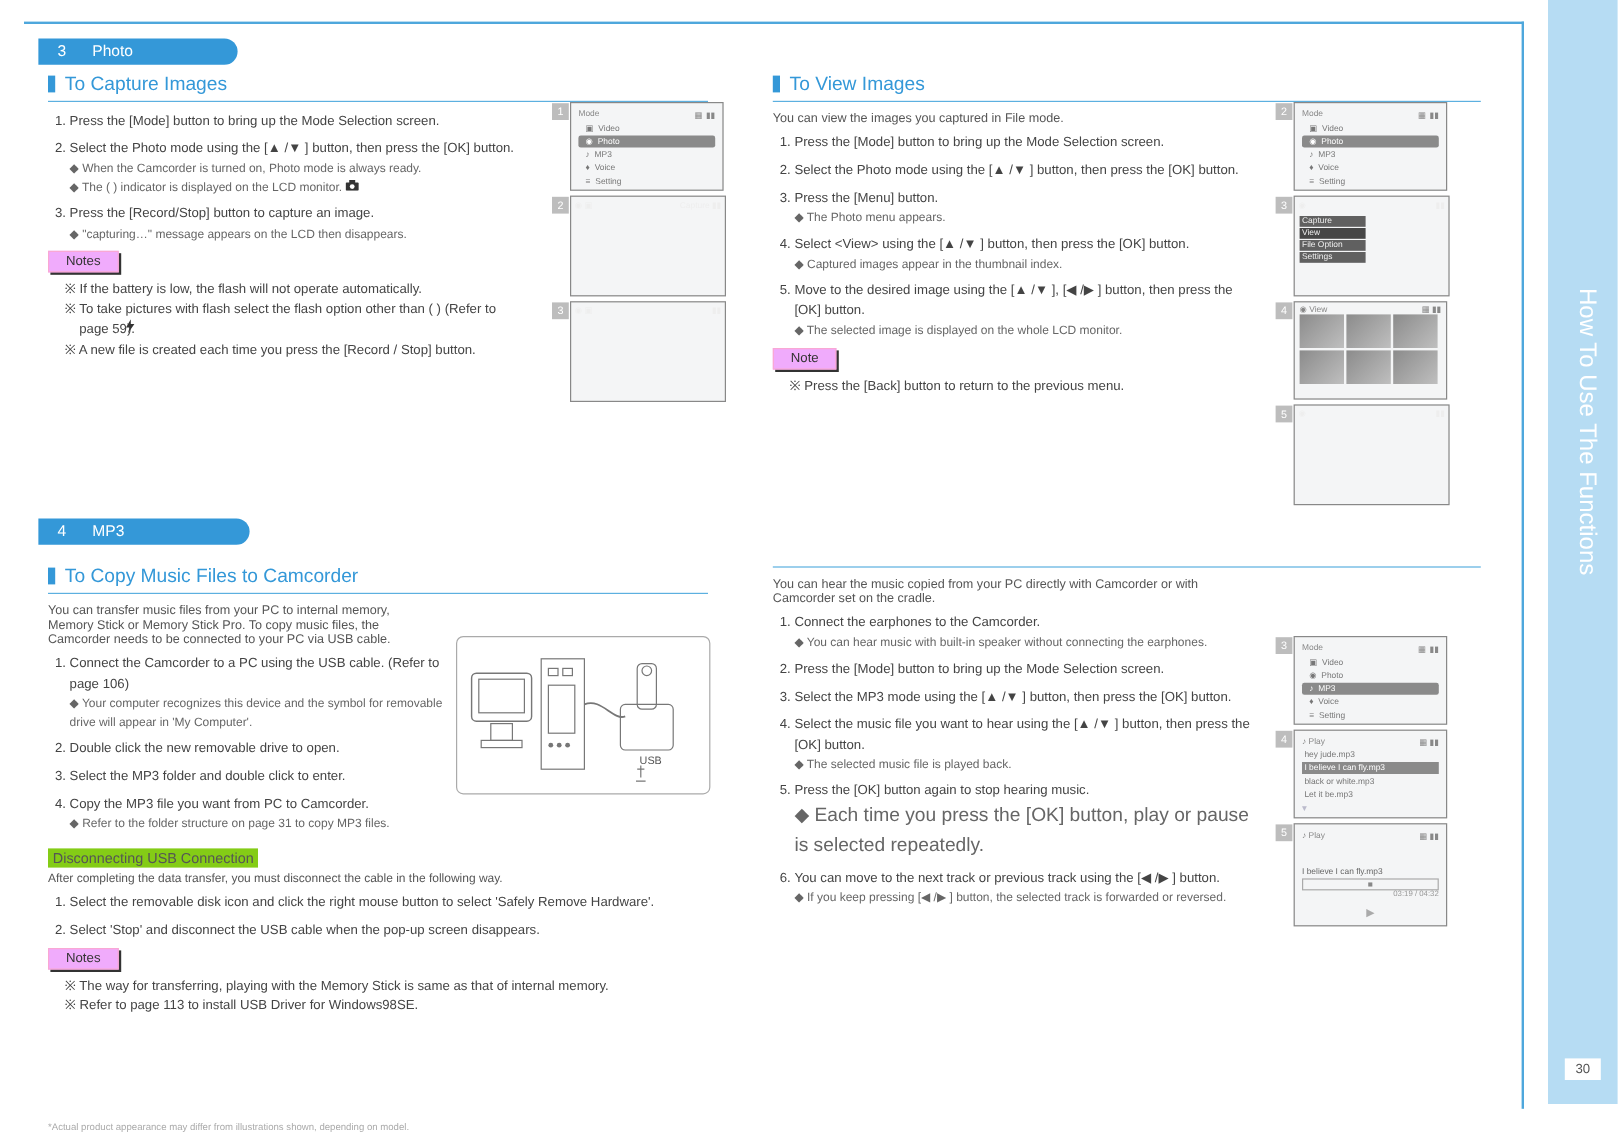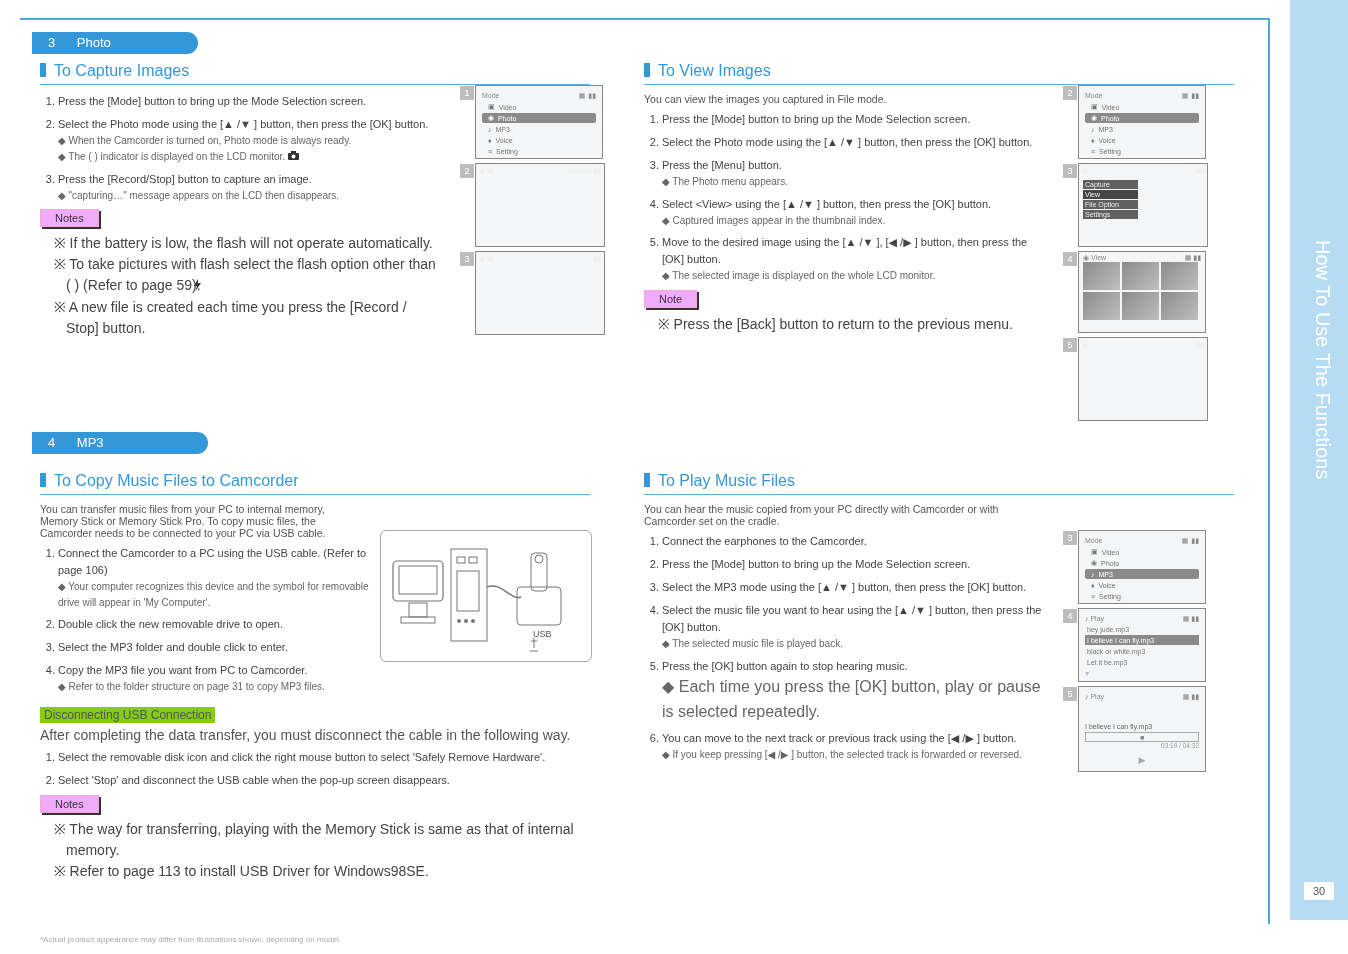--- a/index.html
+++ b/index.html
@@ -104,21 +104,21 @@
     display: inline-block;
     background: #f0abfc;
     border: 1px solid #f9a8d4;
     box-shadow: 2px 2px 0 #333;
     padding: 2px 14px;
     font-size: 11px;
   }
   .section .notes-list {
     margin: 6px 0 0 0;
     padding-left: 14px;
-    font-size: 14px;
+    font-size: 11px;
     color: #444;
     line-height: 1.5;
   }
   .section .notes-list li {
     list-style: none;
     text-indent: -12px;
     padding-left: 12px;
   }
   .section .notes-list li:before {
     content: "※ ";
@@ -467,21 +467,21 @@
       <div style="font-size:10px;color:#666">◆ Your computer recognizes this device and the symbol for removable drive will appear in 'My Computer'.</div>
     </li>
     <li>Double click the new removable drive to open.</li>
     <li>Select the MP3 folder and double click to enter.</li>
     <li>
       <span>Copy the MP3 file you want from PC to Camcorder.</span>
       <div style="font-size:10px;color:#666">◆ Refer to the folder structure on page 31 to copy MP3 files.</div>
     </li>
   </ol>
   <div class="hl" style="font-size:12px;color:#555;margin-top:6px;padding:1px 4px">Disconnecting USB Connection</div>
-  <div style="font-size:14px;color:#555;margin-top:4px">After completing the data transfer, you must disconnect the cable in the following way.</div>
+  <div style="font-size:10px;color:#555;margin-top:4px">After completing the data transfer, you must disconnect the cable in the following way.</div>
   <ol style="width:520px">
     <li>Select the removable disk icon and click the right mouse button to select 'Safely Remove Hardware'.</li>
     <li>Select 'Stop' and disconnect the USB cable when the pop-up screen disappears.</li>
   </ol>
   <div class="notes-hd">Notes</div>
   <ul class="notes-list">
     <li>The way for transferring, playing with the Memory Stick is same as that of internal memory.</li>
     <li>Refer to page 113 to install USB Driver for Windows98SE.</li>
   </ul>
 </div>
@@ -502,26 +502,26 @@
     <path d="M106 56 C 120 50, 130 70, 140 66" fill="none" stroke="#777" stroke-width="1.5"></path>
     <rect x="136" y="56" width="44" height="38" rx="4" fill="none" stroke="#777"></rect>
     <rect x="150" y="22" width="16" height="38" rx="4" fill="none" stroke="#777"></rect>
     <circle cx="158" cy="28" r="4" fill="none" stroke="#777"></circle>
     <text x="152" y="106" font-size="9" fill="#555">USB</text>
     <path d="M150 110 l 6 0 m-3 -3 l0 10 m-4 3 l8 0" stroke="#777" stroke-width="1"></path>
   </svg>
 </div>
 
 <div class="section" style="left:644px; top:472px; width:400px;">
-  <div class="bar-title">To Play Music Files</div>
   <div class="hr" style="width:590px"></div>
   <div style="font-size:10.5px;color:#555">You can hear the music copied from your PC directly with Camcorder or with Camcorder set on the cradle.</div>
   <ol>
     <li>
       <span>Connect the earphones to the Camcorder.</span>
+      <div style="font-size:10px;color:#666">◆ You can hear music with built-in speaker without connecting the earphones.</div>
     </li>
     <li>Press the [Mode] button to bring up the Mode Selection screen.</li>
     <li>
       <span>Select the MP3 mode using the [▲ /▼ ] button, then press the [OK] button.</span>
     </li>
     <li>
       <span>Select the music file you want to hear using the [▲ /▼ ] button, then press the [OK] button.</span>
       <div style="font-size:10px;color:#666">◆ The selected music file is played back.</div>
     </li>
     <li>

